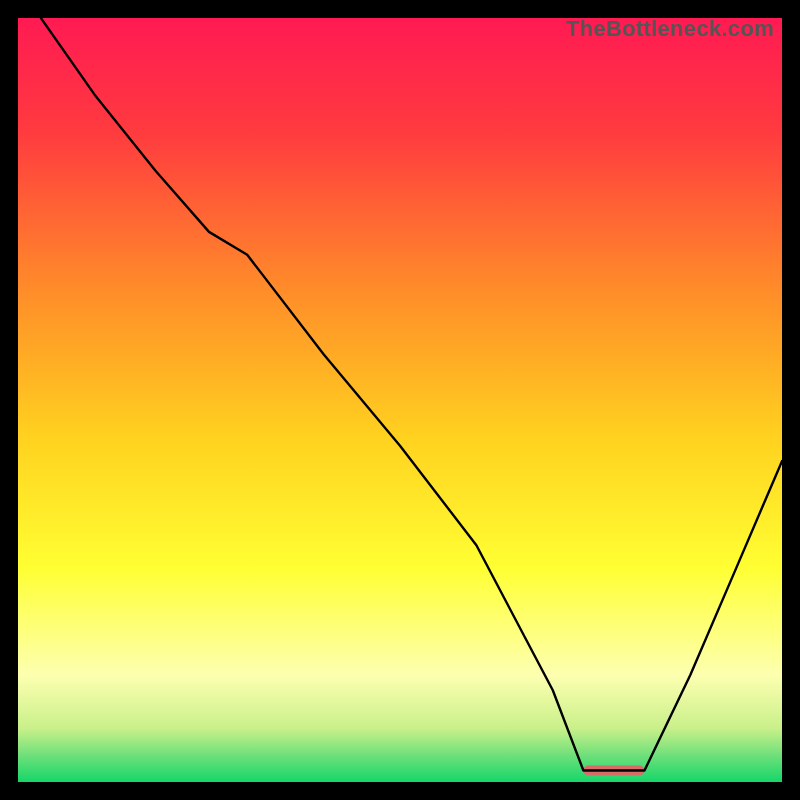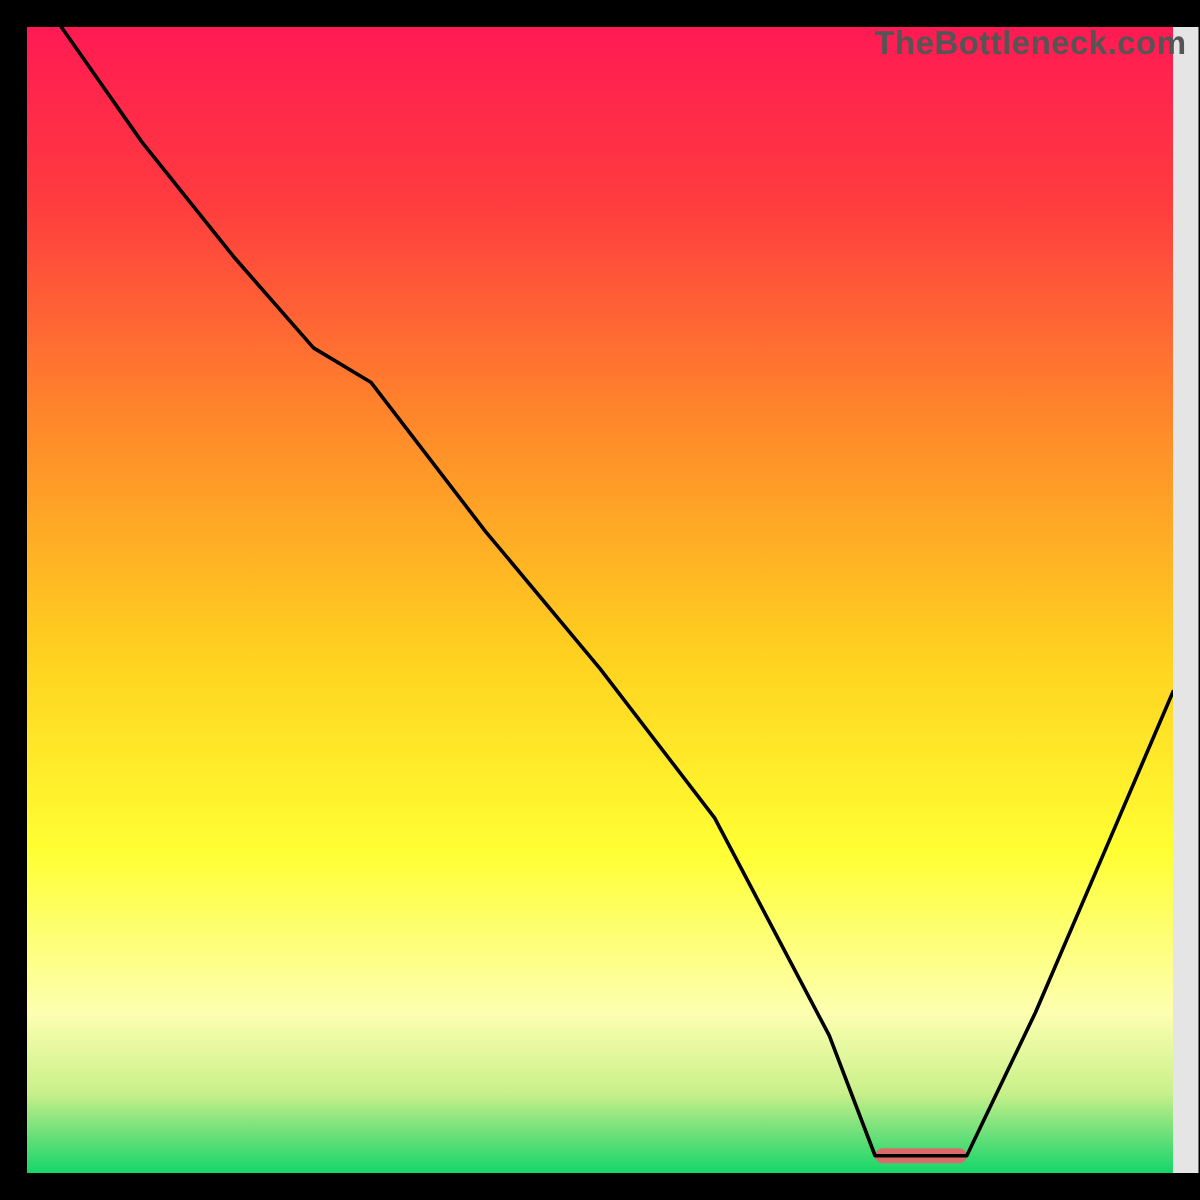--- a/index.html
+++ b/index.html
@@ -10,22 +10,21 @@
     background: #000;
     overflow: hidden;
     font-family: Arial, Helvetica, sans-serif;
   }
   .frame {
     position: absolute;
     left: 18px;
     top: 18px;
     width: 764px;
     height: 764px;
-    background: #e5e5e5;
-    padding-left: 17px;
+    background: #86efac;
   }
   .plot {
     position: absolute;
     left: 0;
     top: 0;
     width: 764px;
     height: 764px;
   }
   .watermark {
     position: absolute;

